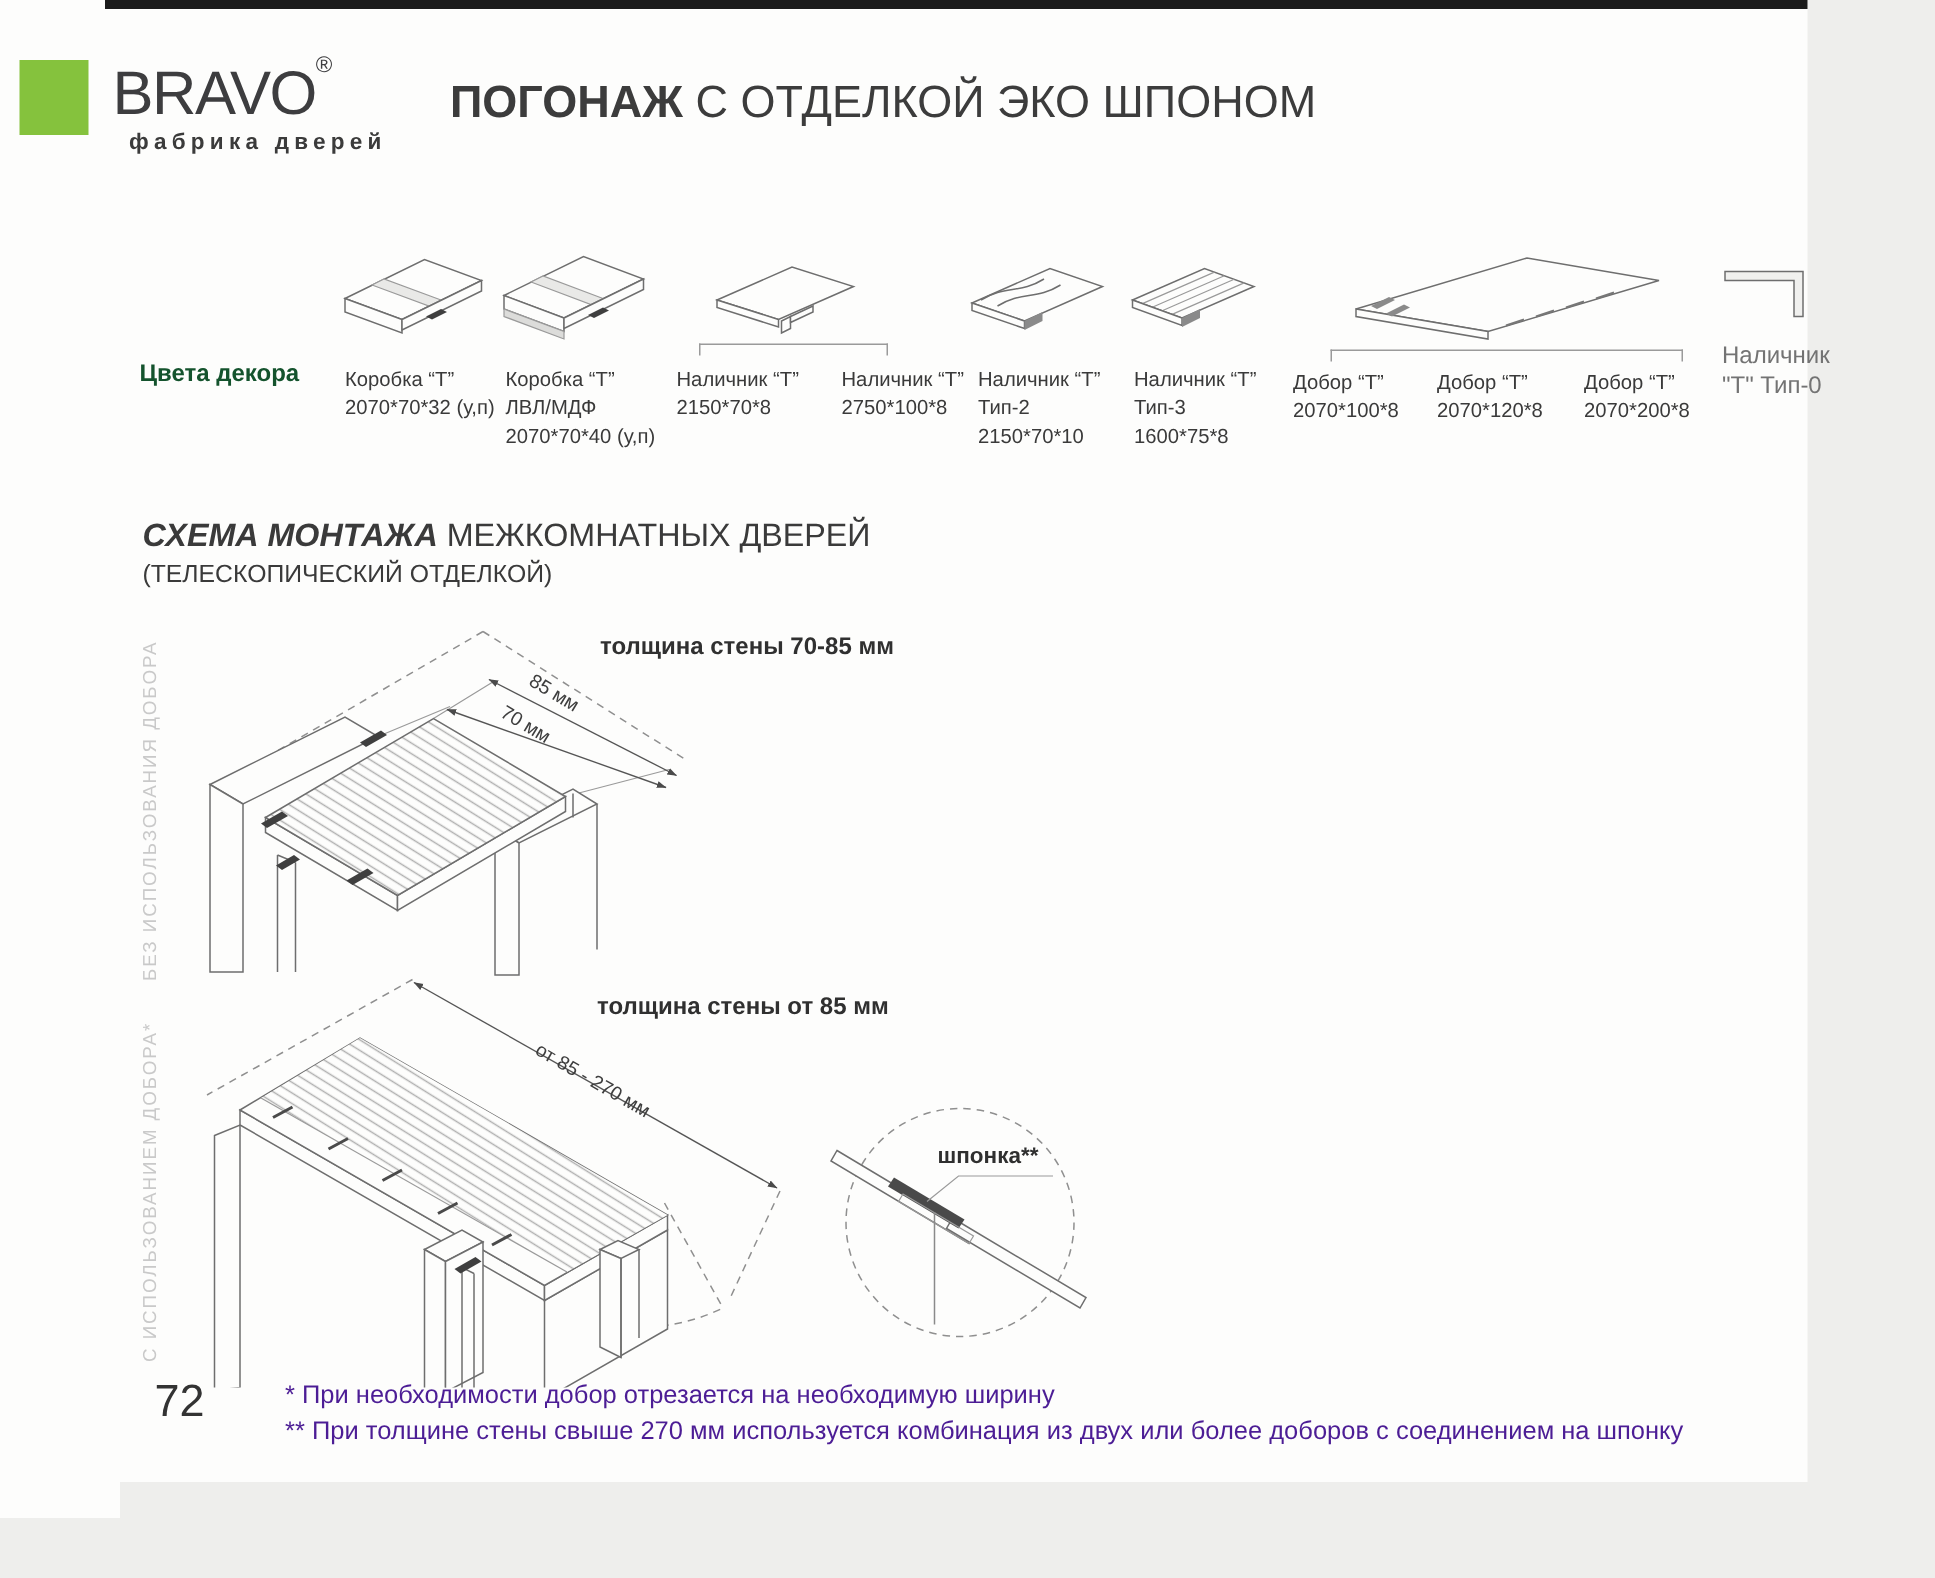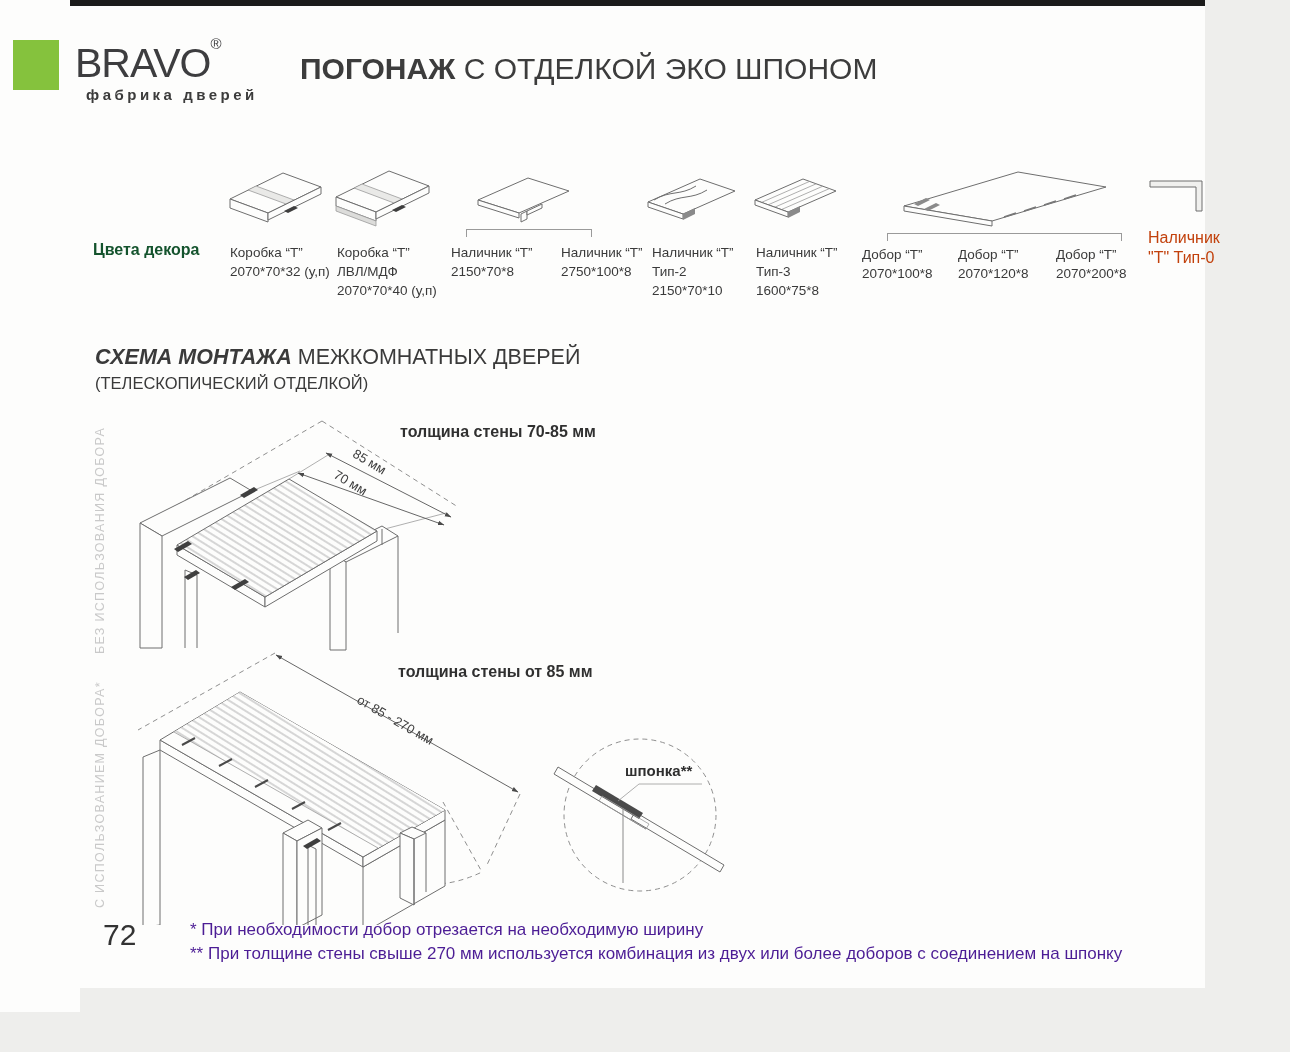--- a/index.html
+++ b/index.html
@@ -18,21 +18,21 @@
   .logo-square{left:13px;top:40px;width:46px;height:50px;background:#85c23d;}
   .brand{left:75px;top:36px;font-size:41px;font-weight:normal;letter-spacing:-1px;color:#3d3d3f;line-height:1.1;}
   .brand sup{font-size:15px;vertical-align:28px;letter-spacing:0;}
   .brand-sub{left:86px;top:86px;font-size:15px;letter-spacing:3.5px;color:#3b3b3b;font-weight:bold;}
   .page-title{left:300px;top:52px;font-size:30px;color:#3c3c3c;white-space:nowrap;}
   .page-title .b{font-weight:bold;}
 
   
   .decor-label{left:93px;top:241px;font-size:16px;font-weight:bold;color:#14532d;}
   .plabel{font-size:13.5px;line-height:19px;color:#3a3a3a;white-space:nowrap;}
-  .plabel-lg{font-size:16px;line-height:20px;color:#c2410c;white-space:nowrap;}
+  .plabel-lg{font-size:16px;line-height:20px;color:#737373;white-space:nowrap;}
   .bracket{height:7px;border-top:1.5px solid #9a9a9a;border-left:1.5px solid #9a9a9a;border-right:1.5px solid #9a9a9a;}
 
   
   .scheme-h2{left:95px;top:345px;font-size:21.5px;color:#3a3a3a;white-space:nowrap;}
   .scheme-h2 .b{font-weight:bold;font-style:italic;}
   .scheme-sub{left:95px;top:374px;font-size:16.5px;color:#3a3a3a;}
 
   
   .cap{font-size:16px;font-weight:bold;color:#303030;white-space:nowrap;}
   .dimlab{font-size:13px;color:#3e3e3e;white-space:nowrap;transform-origin:left top;}

